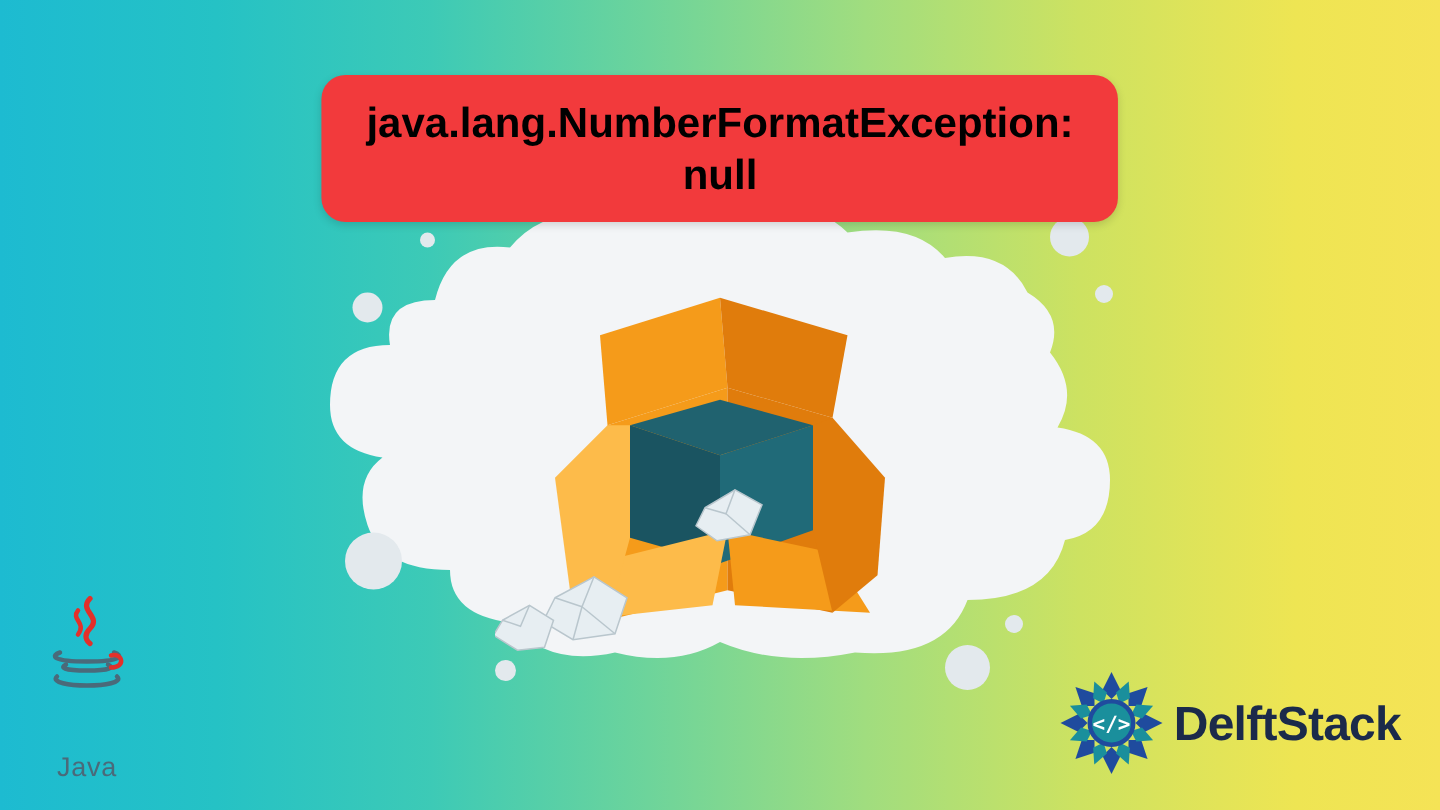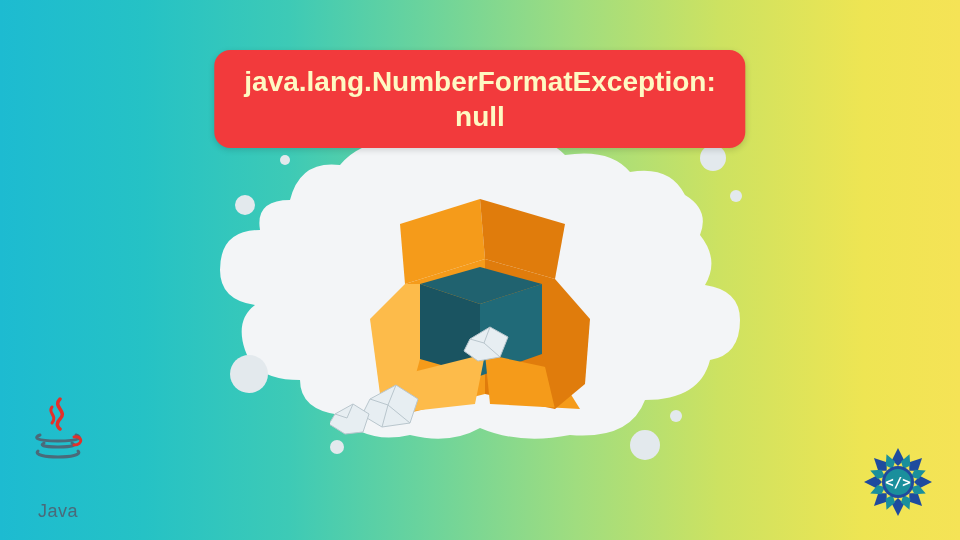--- a/index.html
+++ b/index.html
@@ -36,21 +36,21 @@
     left: 50%;
     top: 56%;
     transform: translate(-50%, -50%);
   }
   .title-badge {
     position: absolute;
     top: 50px;
     left: 50%;
     transform: translateX(-50%);
     background: #f23a3c;
-    color: #fef9c3;
+    color: #000000;
     font-weight: 700;
     font-size: 28px;
     line-height: 1.25;
     text-align: center;
     padding: 14px 30px;
     border-radius: 16px;
     white-space: pre-line;
     box-shadow: 0 2px 6px rgba(0,0,0,0.15);
   }
   .logo-java {
@@ -205,13 +205,14 @@
         <path d="M0,-30 L5,-20 L0,-14 L-5,-20 Z" transform="rotate(202.5)"></path>
         <path d="M0,-30 L5,-20 L0,-14 L-5,-20 Z" transform="rotate(247.5)"></path>
         <path d="M0,-30 L5,-20 L0,-14 L-5,-20 Z" transform="rotate(292.5)"></path>
         <path d="M0,-30 L5,-20 L0,-14 L-5,-20 Z" transform="rotate(337.5)"></path>
       </g>
       <circle r="16" fill="#1f4b9e"></circle>
       <circle r="13" fill="#1a8f9c"></circle>
       <text x="0" y="5" text-anchor="middle" font-size="14" font-weight="700" fill="#fff" font-family="monospace">&lt;/&gt;</text>
     </g>
   </svg>
+  <div class="delft-text">DelftStack</div>
 </div>
 
 </body></html>

